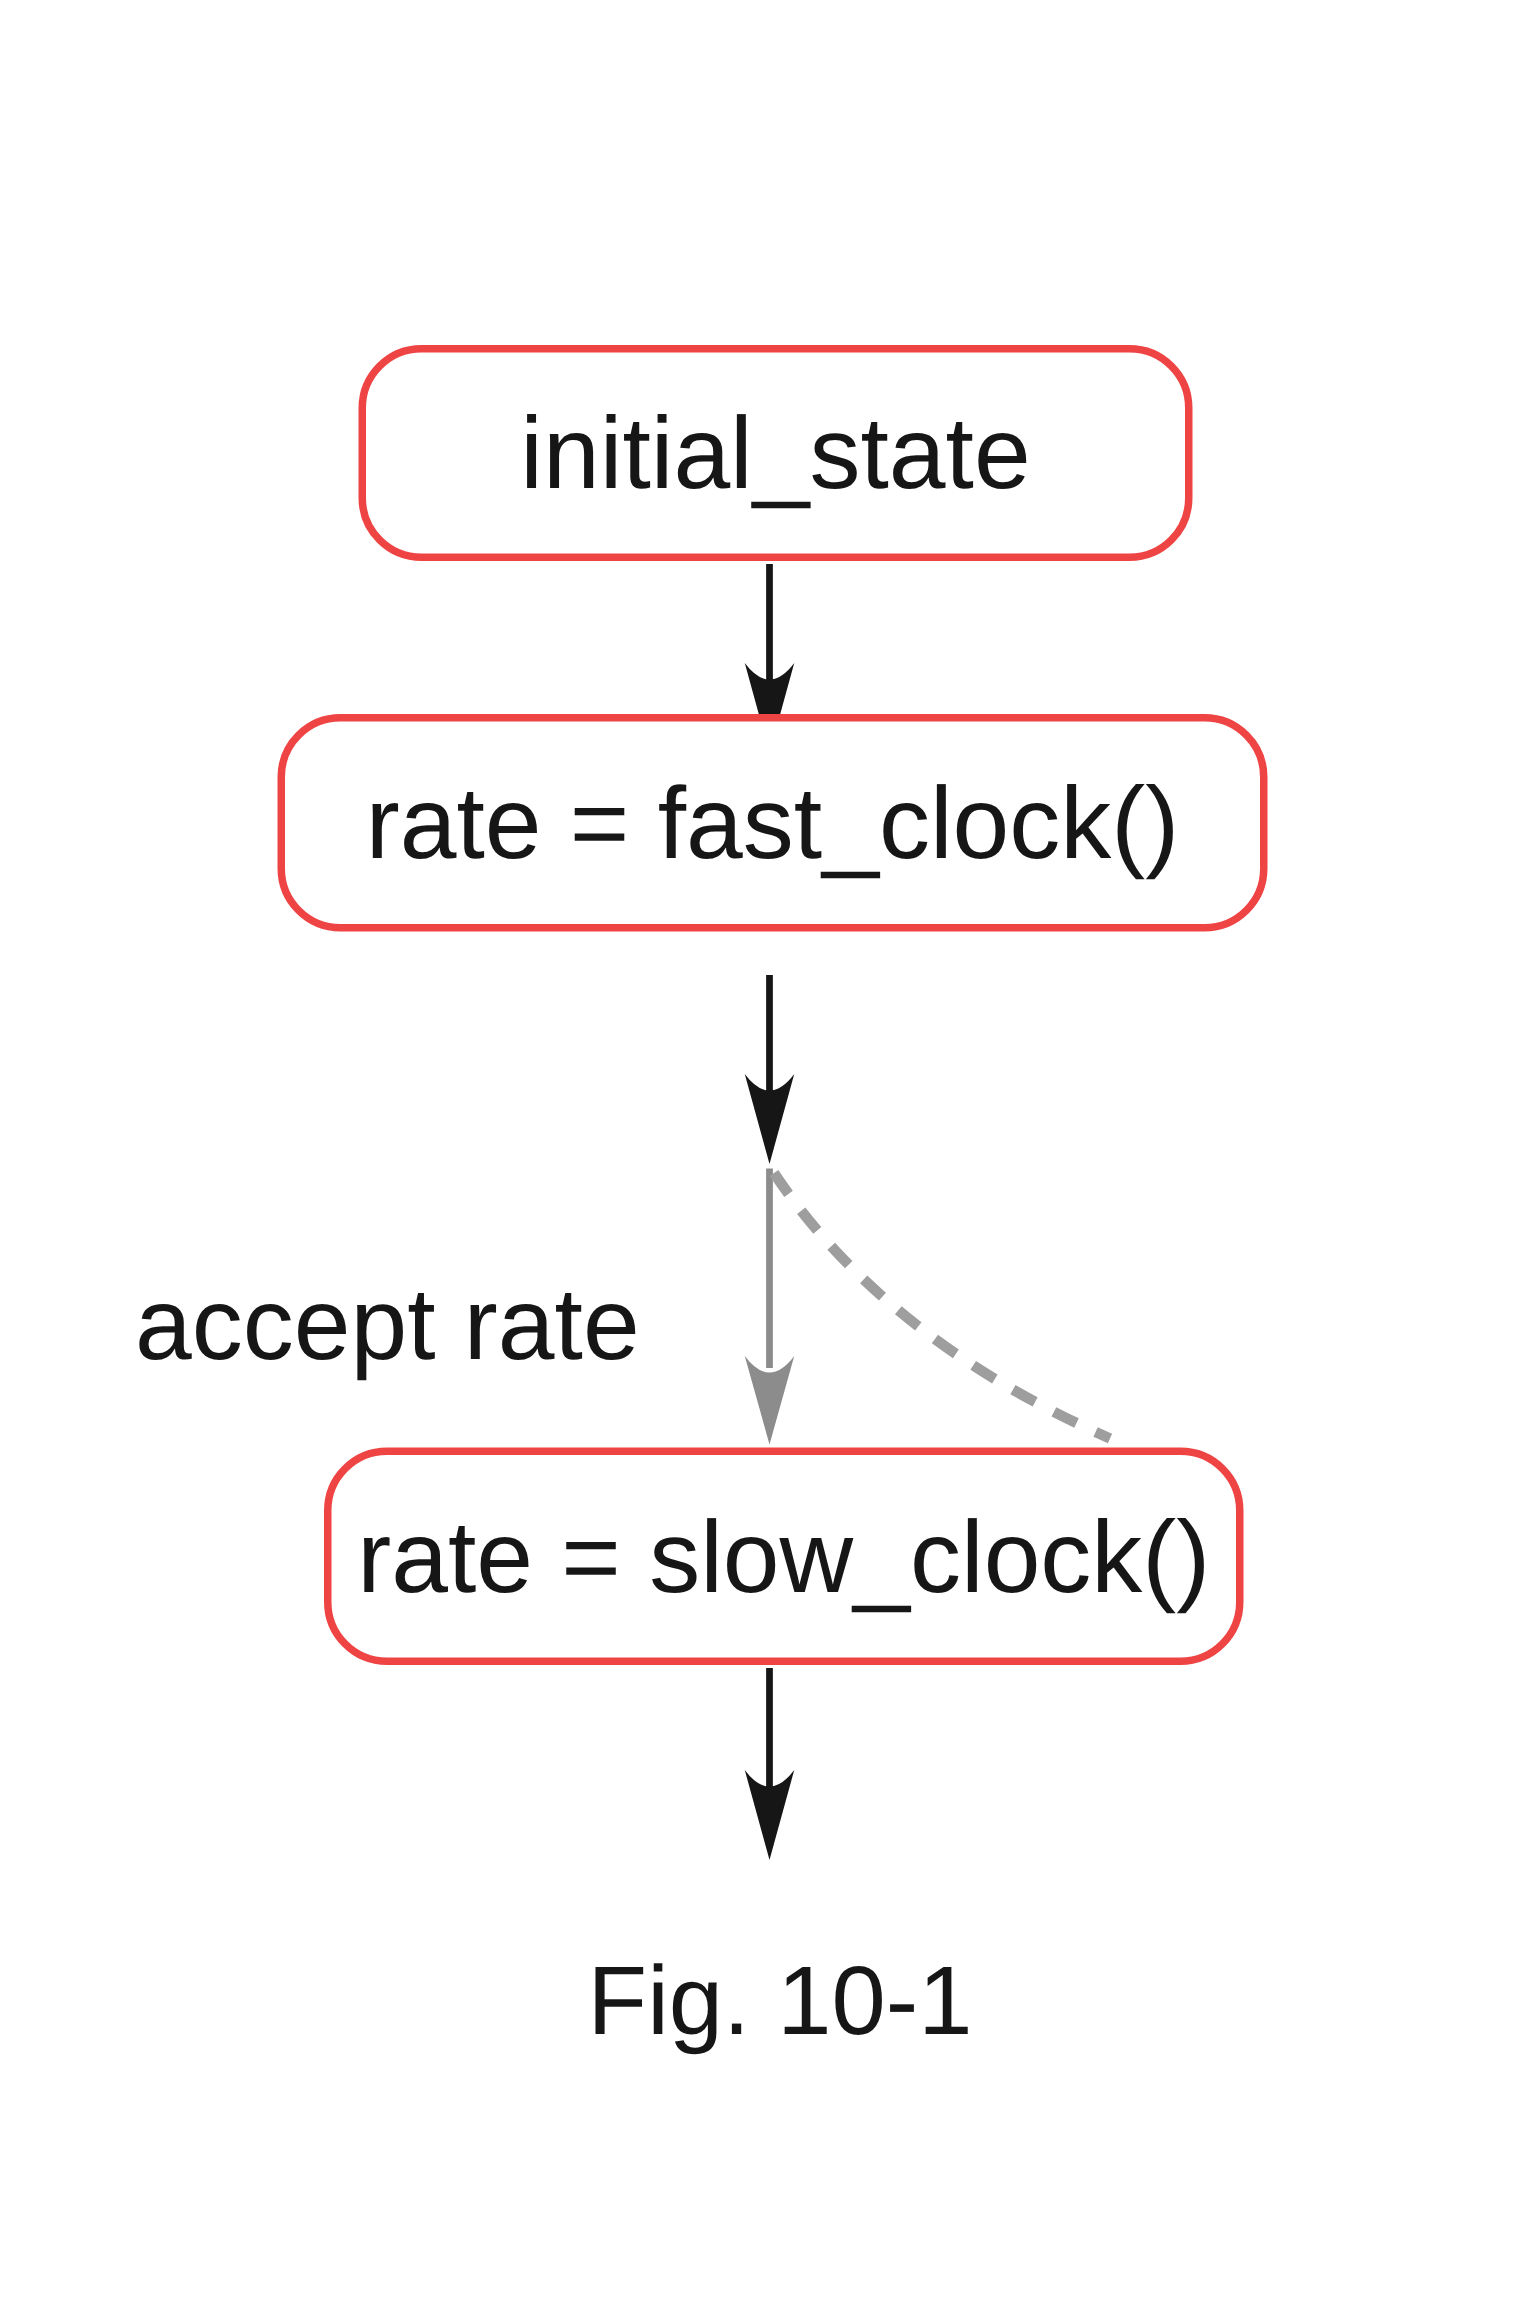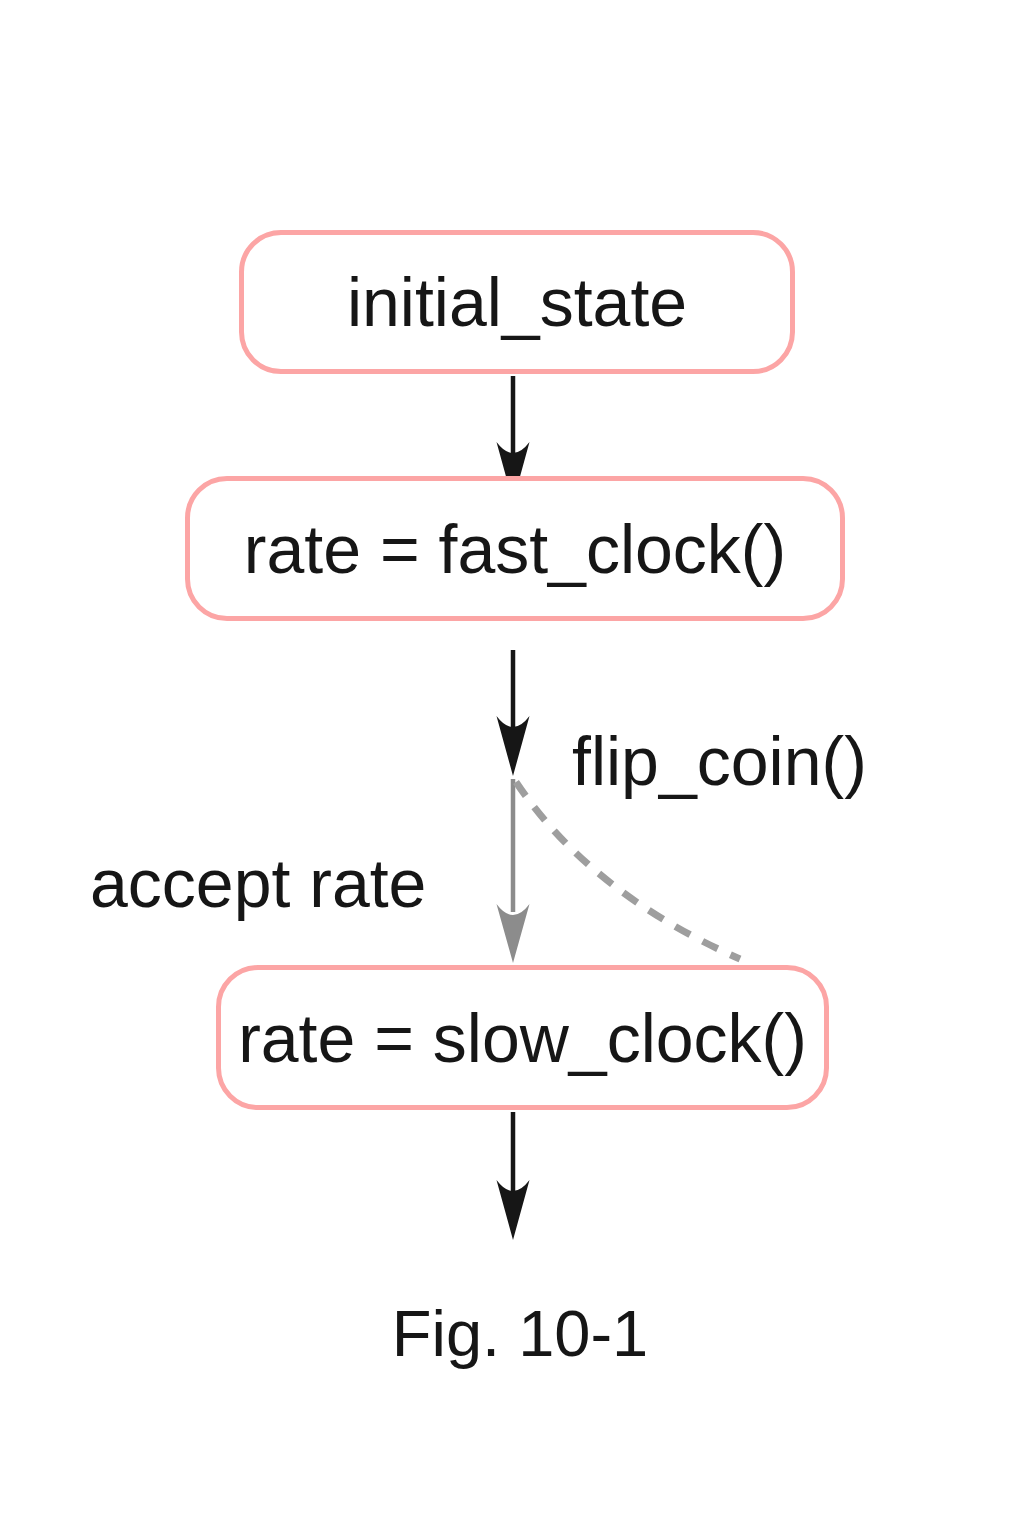--- a/index.html
+++ b/index.html
@@ -23,21 +23,21 @@
     width: 1024px;
     text-align: center;
     font-size: 71px;
     font-weight: 700;
     letter-spacing: -1px;
     color: #161616;
   }
   .node {
     position: absolute;
     box-sizing: border-box;
-    border: 5px solid #fca5a5;
+    border: 5px solid #ef4444;
     border-radius: 42px;
     background: #ffffff;
     display: flex;
     align-items: center;
     justify-content: center;
     font-size: 68px;
     color: #161616;
     white-space: nowrap;
   }
   #node-initial { left: 239px; top: 230px; width: 556px; height: 144px; }
@@ -104,19 +104,18 @@
   </div>
 
   <div class="node" id="node-fast">
     <span>rate = fast_clock()</span>
   </div>
 
   <div class="node" id="node-slow">
     <span>rate = slow_clock()</span>
   </div>
 
-  <div class="edge-label" id="label-flip">flip_coin()</div>
 
   <div class="edge-label" id="label-accept">accept rate</div>
 
   <div class="caption">Fig. 10-1</div>
 
 </div>
 
 </body></html>

